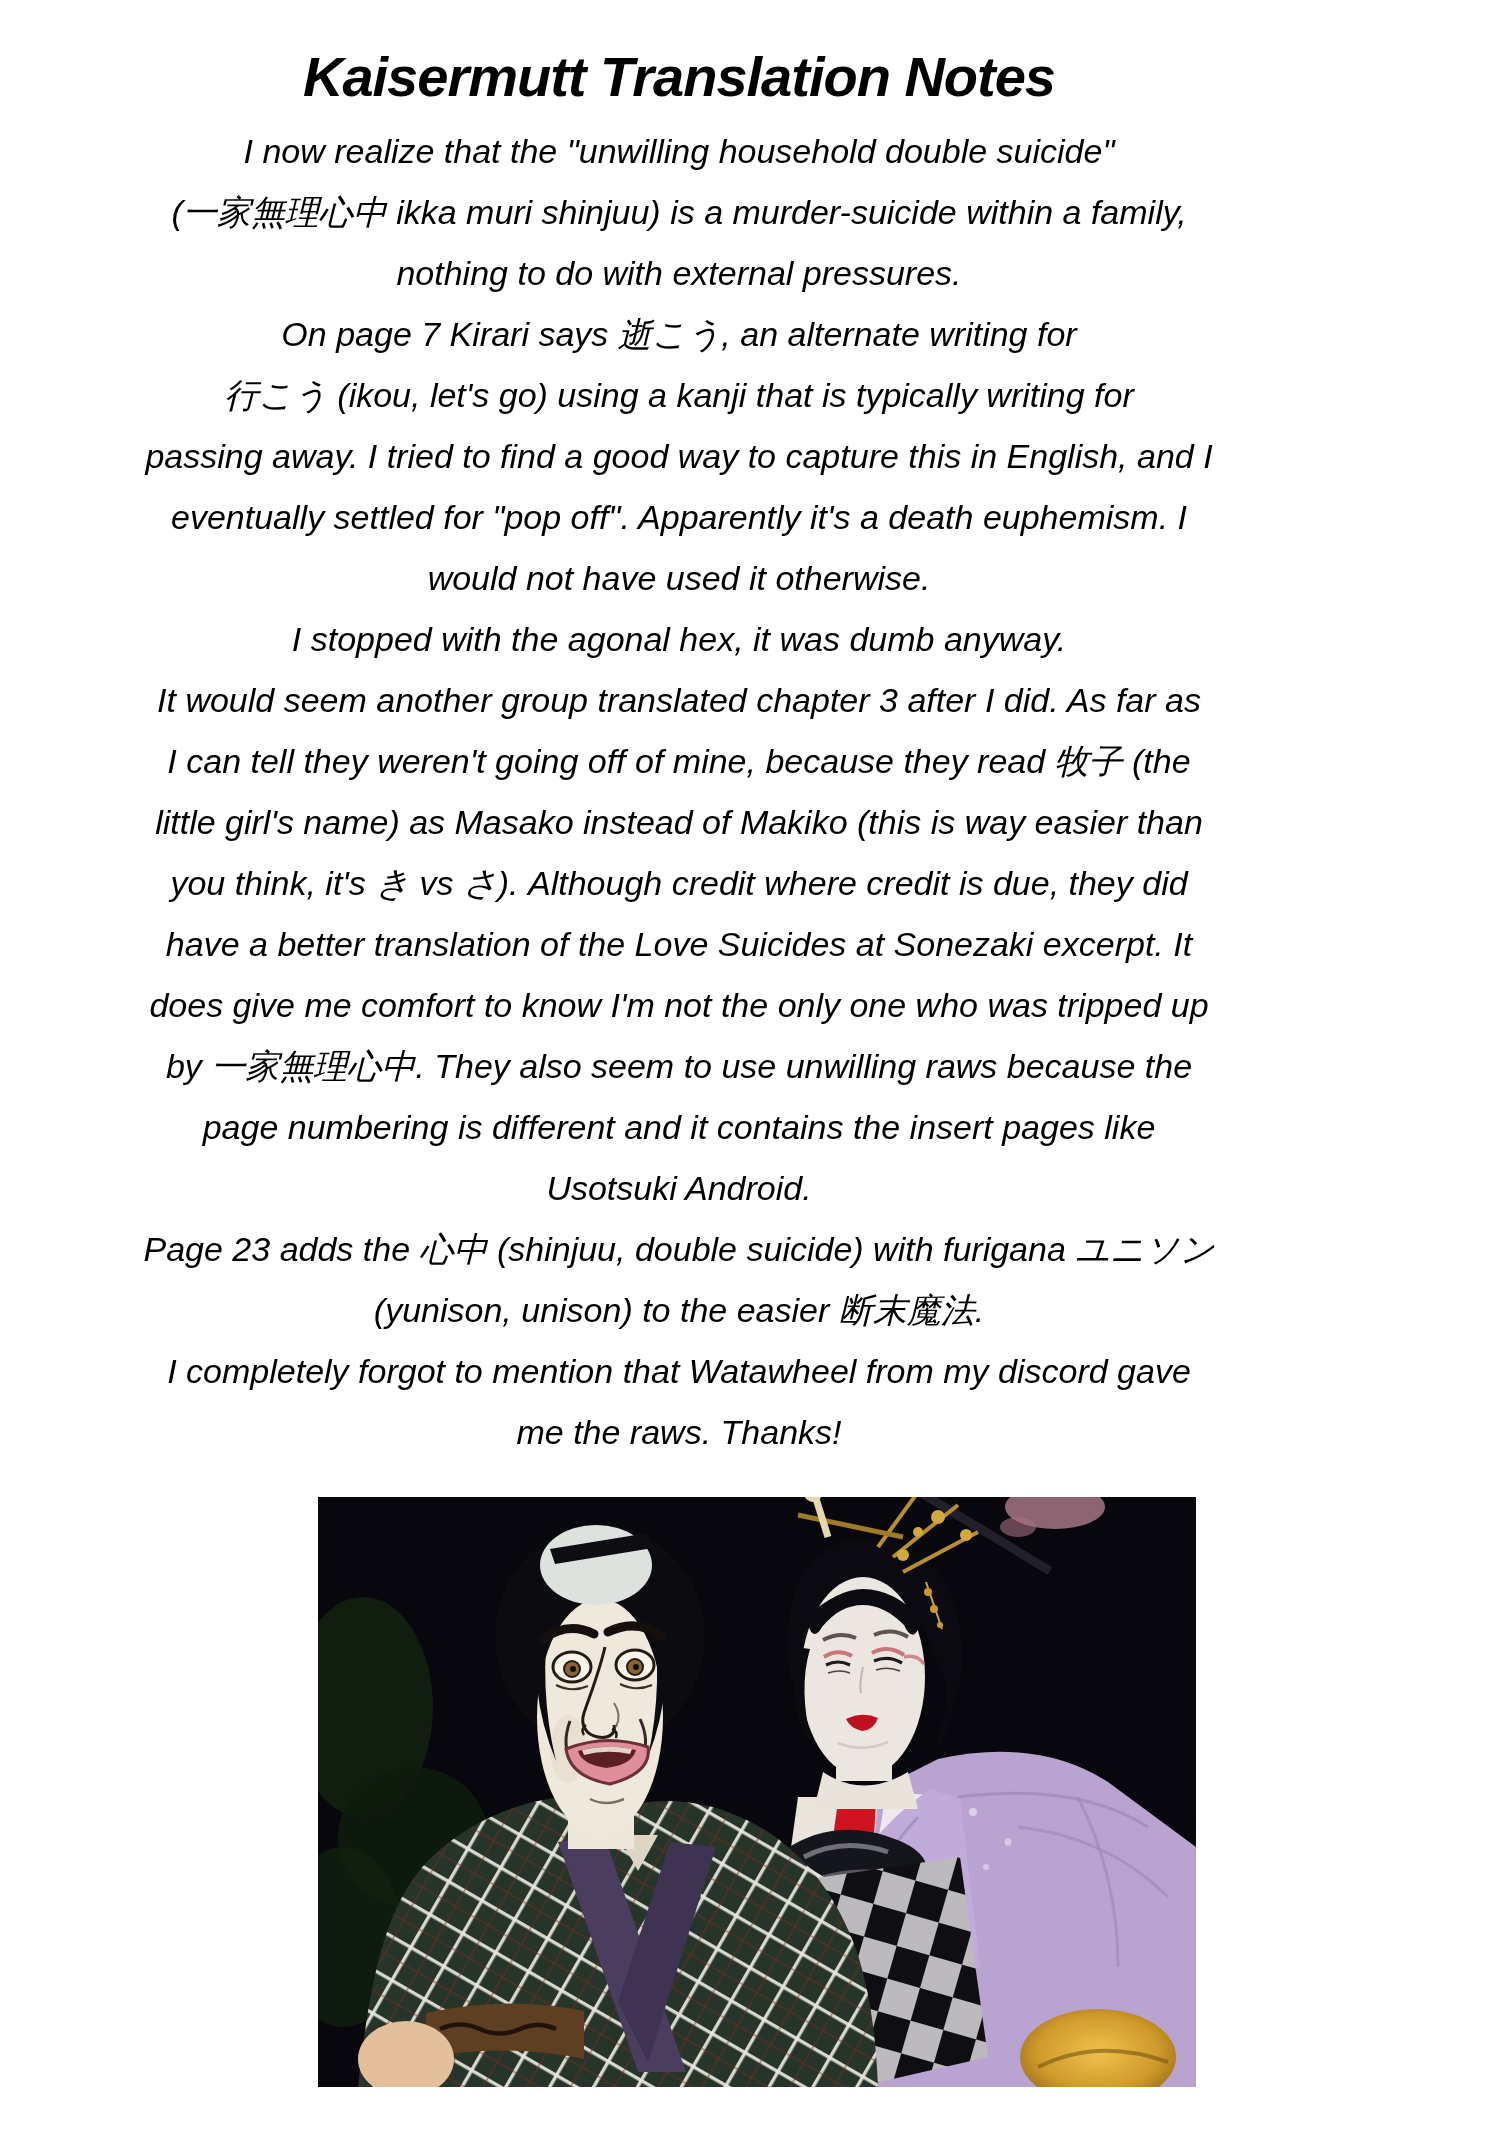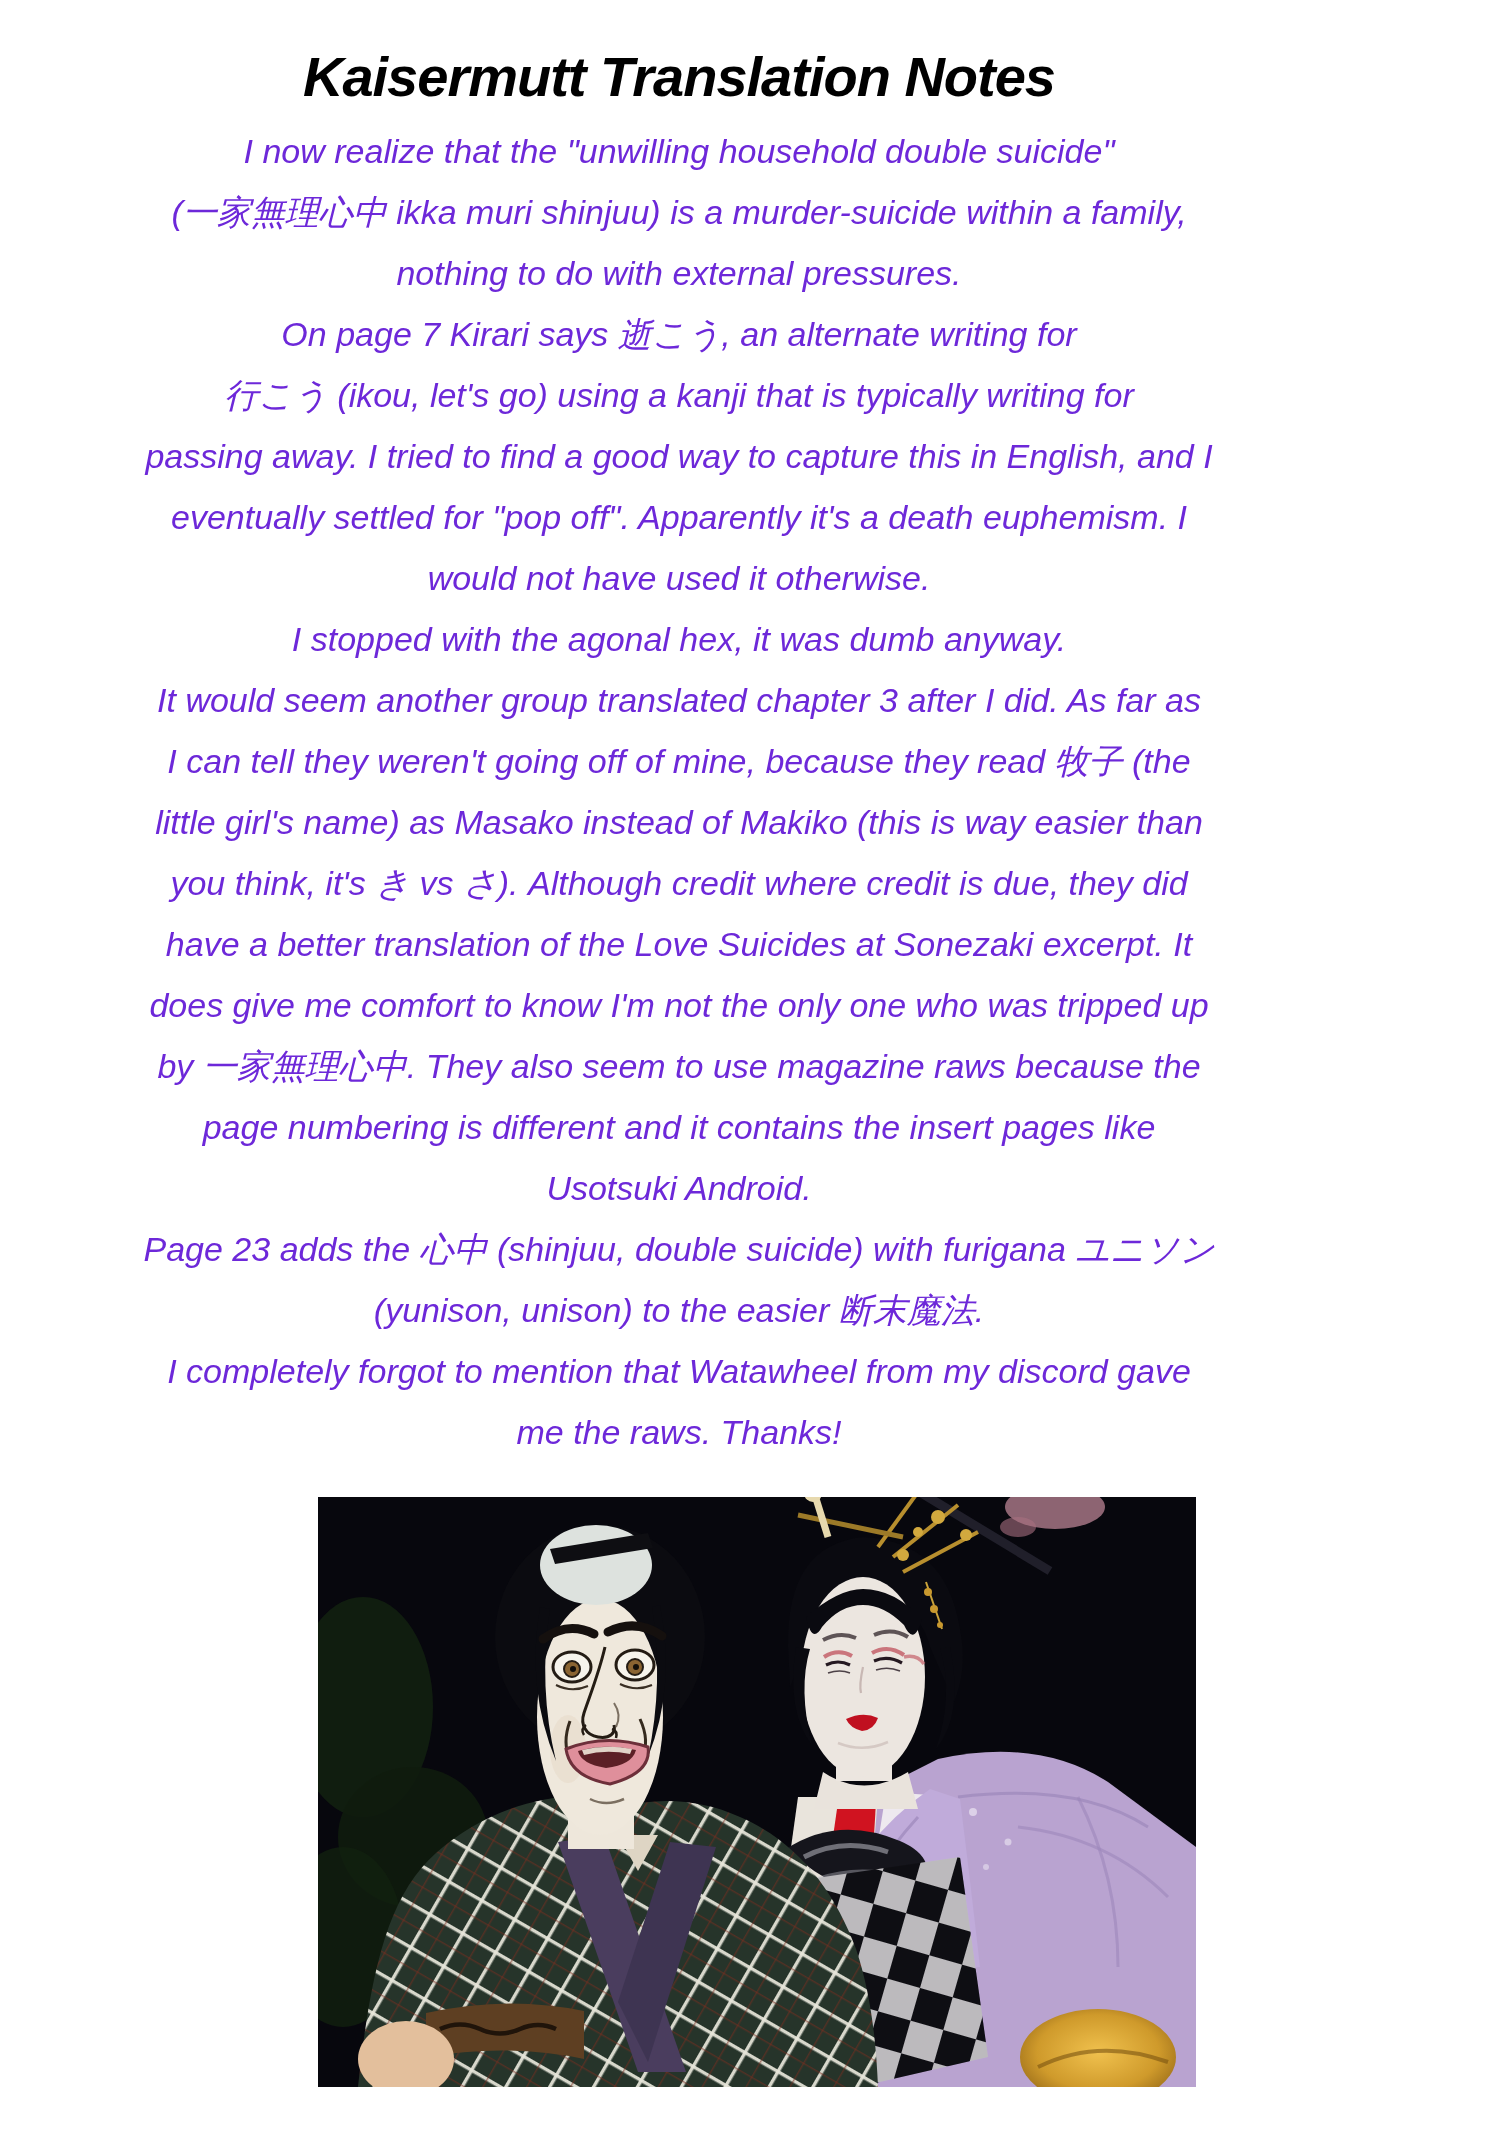--- a/index.html
+++ b/index.html
@@ -25,21 +25,21 @@
   .notes {
     margin-top: 12px;
     padding: 0 60px;
   }
   .note-line {
     text-align: center;
     font-style: italic;
     font-size: 34px;
     line-height: 61px;
     white-space: nowrap;
-    color: #6d28d9;
+    color: #000000;
   }
   figure.photo {
     position: absolute;
     left: 318px;
     top: 1497px;
     width: 878px;
     height: 590px;
     margin: 0;
   }
   figure.photo svg { display: block; width: 100%; height: 100%; }
@@ -60,21 +60,21 @@
     <div class="note-line">passing away. I tried to find a good way to capture this in English, and I</div>
     <div class="note-line">eventually settled for "pop off". Apparently it's a death euphemism. I</div>
     <div class="note-line">would not have used it otherwise.</div>
     <div class="note-line">I stopped with the agonal hex, it was dumb anyway.</div>
     <div class="note-line">It would seem another group translated chapter 3 after I did. As far as</div>
     <div class="note-line">I can tell they weren't going off of mine, because they read 牧子 (the</div>
     <div class="note-line">little girl's name) as Masako instead of Makiko (this is way easier than</div>
     <div class="note-line">you think, it's き vs さ). Although credit where credit is due, they did</div>
     <div class="note-line">have a better translation of the Love Suicides at Sonezaki excerpt. It</div>
     <div class="note-line">does give me comfort to know I'm not the only one who was tripped up</div>
-    <div class="note-line">by 一家無理心中. They also seem to use magazine raws because the</div>
+    <div class="note-line">by 一家無理心中. They also seem to use unwilling raws because the</div>
     <div class="note-line">page numbering is different and it contains the insert pages like</div>
     <div class="note-line">Usotsuki Android.</div>
     <div class="note-line">Page 23 adds the 心中 (shinjuu, double suicide) with furigana ユニソン</div>
     <div class="note-line">(yunison, unison) to the easier 断末魔法.</div>
     <div class="note-line">I completely forgot to mention that Watawheel from my discord gave</div>
     <div class="note-line">me the raws. Thanks!</div>
   </div>
 
   <figure class="photo">
     <svg viewBox="0 0 878 590" preserveAspectRatio="none">

